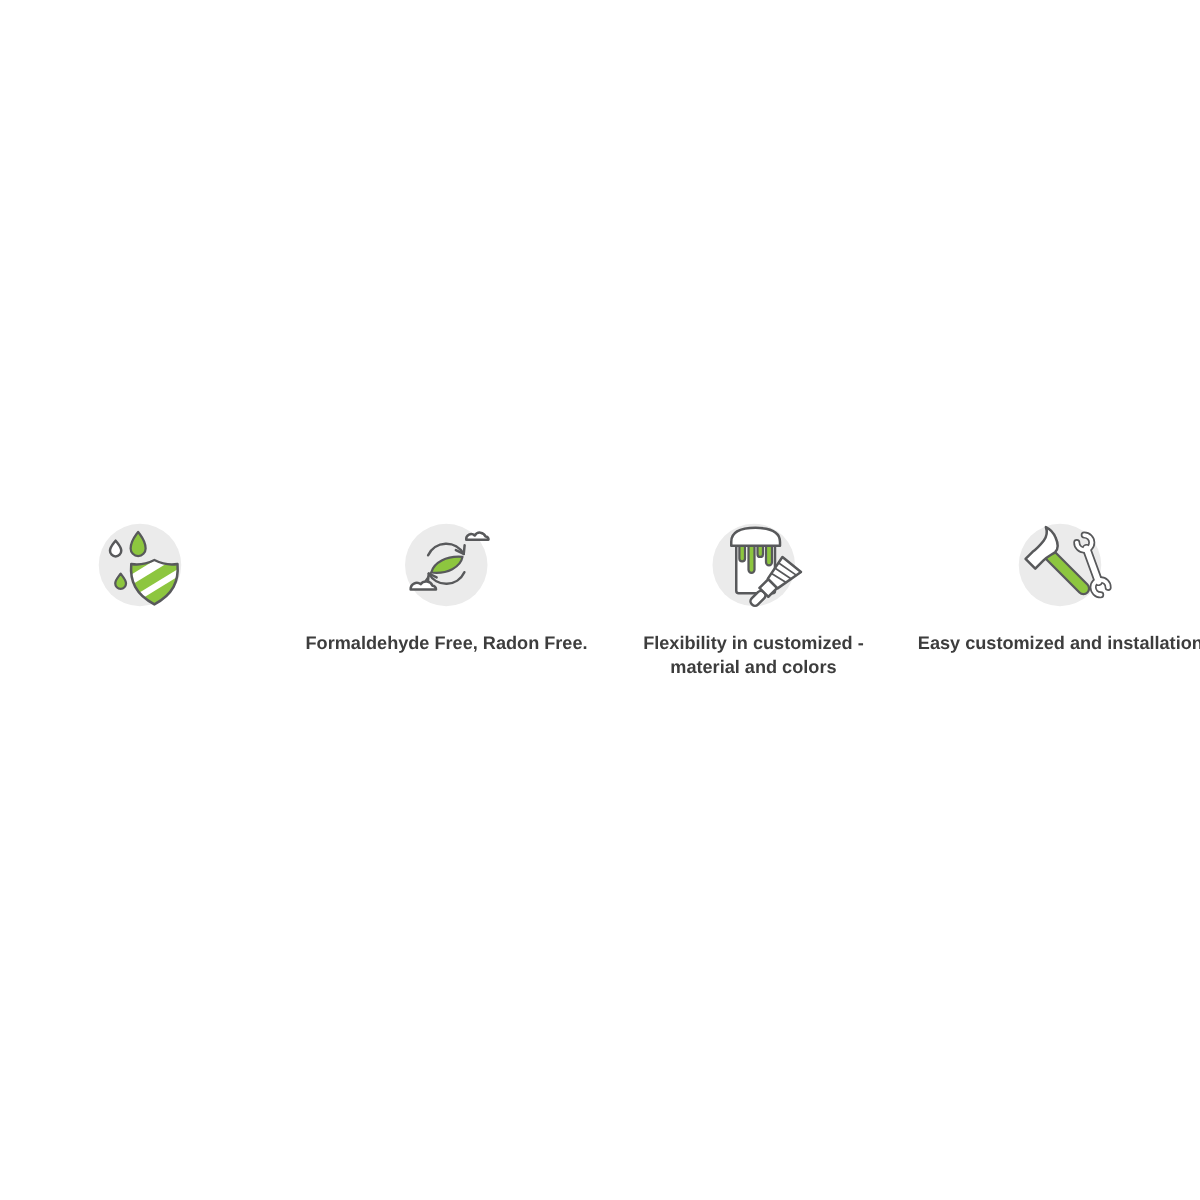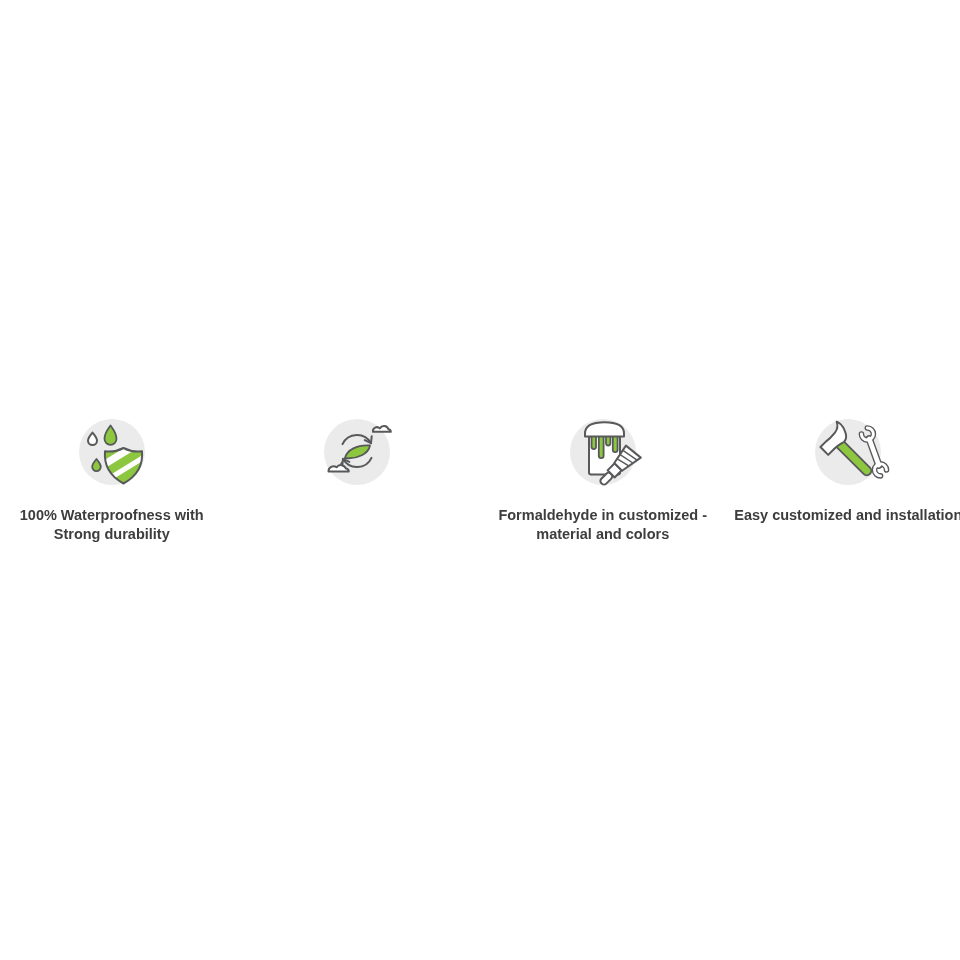--- a/index.html
+++ b/index.html
@@ -51,60 +51,57 @@
       <g clip-path="url(#shclip)">
         <polygon class="grn" points="36,36 80,9 80,19 36,46"></polygon>
         <polygon class="grn" points="40,52 84,25 84,35 40,62"></polygon>
         <polygon class="grn" points="40,68 84,41 84,51 40,78"></polygon>
       </g>
       <path class="ln" stroke-width="2.2" d="M61.5 30 C55.5 33 48.5 34.2 43 33.2 C41.8 47 46.5 57.5 61.5 65.5 C76.5 57.5 81.2 47 80 33.2 C74.5 34.2 67.5 33 61.5 30 Z"></path>
       <path class="ol-w" d="M30.5 14.5 C32.6 17.3 35 19.6 35 22.6 A4.5 4.5 0 1 1 26 22.6 C26 19.6 28.4 17.3 30.5 14.5 Z"></path>
       <path class="ol-g" d="M48.5 7.5 C51.2 11.4 54.5 14.6 54.5 20.8 A6 6 0 1 1 42.5 20.8 C42.5 14.6 45.8 11.4 48.5 7.5 Z"></path>
       <path class="ol-g" d="M34.5 41 C36.5 43.7 38.8 45.9 38.8 48.8 A4.3 4.3 0 1 1 30.2 48.8 C30.2 45.9 32.5 43.7 34.5 41 Z"></path>
     </svg>
-    <div class="caption">
-      <span class="cap-line">100% Waterproofness with</span>
-      <span class="cap-line">Strong durability</span>
-    </div>
   </div>
 
   <div class="feature">
     <svg class="icon" viewBox="0 0 100 68">
       <circle class="cbg" cx="50" cy="34" r="33"></circle>
       <path class="ln" d="M35.5 26.2 A16 16 0 0 1 64 25.2"></path>
       <polyline class="ln" points="57.7,22.1 64,25.2 64.7,18.2"></polyline>
       <path class="ln" d="M64.5 39.8 A16 16 0 0 1 36 40.8"></path>
       <polyline class="ln" points="42.3,43.9 36,40.8 35.3,47.8"></polyline>
       <path class="ol-g" d="M38 40 C40 32 50 26.5 63 27.5 C61.5 35.5 51 41.5 38 40 Z"></path>
       <path class="ln-thin" d="M33.5 46.5 C35.5 43.8 36.8 41.8 38 40"></path>
       <path class="ol-w" stroke-width="1.8" d="M66 13.8 A4 4 0 0 1 72.8 10.4 A4.8 4.8 0 0 1 81.4 11.2 A2.4 2.4 0 0 1 83.8 13.8 Z"></path>
       <path class="ol-w" stroke-width="1.8" d="M21.5 53.5 A5 5 0 0 1 29.5 49.3 A5.5 5.5 0 0 1 39 50.6 A2.8 2.8 0 0 1 41.8 53.5 Z"></path>
     </svg>
     <div class="caption">
+      <span class="cap-line">Formaldehyde Free, Radon Free.</span>
     </div>
   </div>
 
   <div class="feature">
     <svg class="icon" viewBox="0 0 100 68">
       <circle class="cbg" cx="50" cy="34" r="33"></circle>
       <rect class="ol-w" x="36" y="18" width="31" height="38.5" rx="2"></rect>
       <path class="ol-g" stroke-width="1.6" d="M38.5 17.8 L38.5 28.8 A2.25 2.25 0 0 0 43 28.8 L43 17.8 Z"></path>
       <path class="ol-g" stroke-width="1.6" d="M45.8 17.8 L45.8 37.8 A2.4 2.4 0 0 0 50.6 37.8 L50.6 17.8 Z"></path>
       <path class="ol-g" stroke-width="1.6" d="M53 17.8 L53 25.3 A2.2 2.2 0 0 0 57.4 25.3 L57.4 17.8 Z"></path>
       <path class="ol-g" stroke-width="1.6" d="M59.8 17.8 L59.8 31.8 A2.4 2.4 0 0 0 64.6 31.8 L64.6 17.8 Z"></path>
       <path class="ol-w" d="M32 18.5 L32 15.5 C32 7.2 40.5 4.3 51.5 4.3 C62.5 4.3 71 7.2 71 15.5 L71 18.5 Z"></path>
       <g transform="translate(68,46) rotate(-45)">
         <rect class="ol-w" stroke-width="1.8" x="-27.5" y="-3.5" width="13.5" height="7" rx="3.2"></rect>
         <rect class="ol-w" stroke-width="1.8" x="-14" y="-5" width="10" height="10"></rect>
         <path class="ol-w" stroke-width="1.8" d="M-4 -5.5 L16.5 -9.5 L18.5 9.5 L-4 5.5 Z"></path>
         <path class="ln-thin" stroke-width="1.2" d="M1 -6.3 L4 6.3 M6 -7.2 L9 7.2 M11 -8.2 L14 8.2"></path>
       </g>
     </svg>
     <div class="caption">
-      <span class="cap-line">Formaldehyde in customized -</span>
+      <span class="cap-line">Flexibility in customized -</span>
       <span class="cap-line">material and colors</span>
     </div>
   </div>
 
   <div class="feature">
     <svg class="icon" viewBox="0 0 100 68">
       <circle class="cbg" cx="50" cy="34" r="33"></circle>
       <g transform="translate(38,22) rotate(-45)">
         <rect class="ol-g" x="-4.5" y="2" width="9" height="46" rx="4.5"></rect>
         <path class="ol-w" d="M-16 -6 L-16 5 L-7 5 C-2 5 1.5 6.5 4.5 7 C8.5 7 11.5 3 13 -1 C14.5 -4.5 15 -8.5 13.5 -12.5 C12 -9.5 8.5 -6.5 4.5 -6 C0 -5.5 -5 -5.5 -8 -6 Z"></path>

